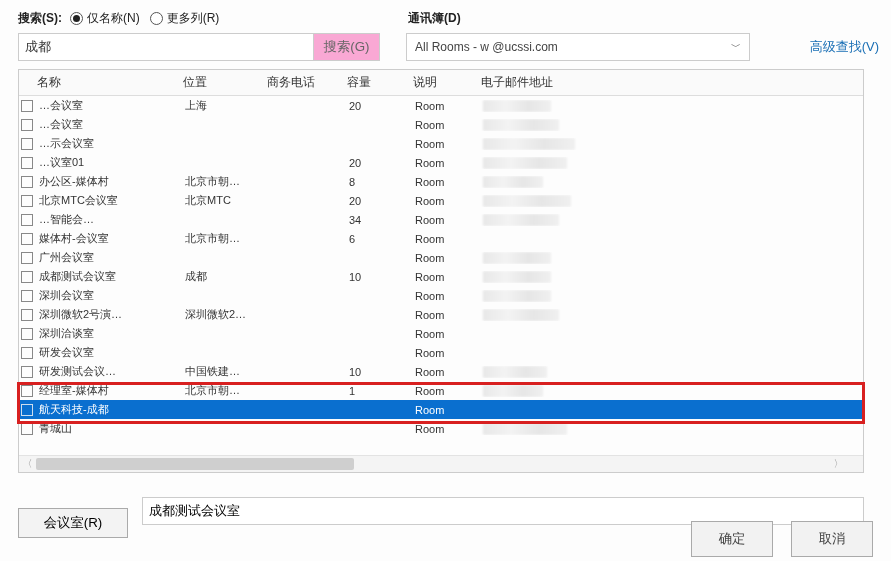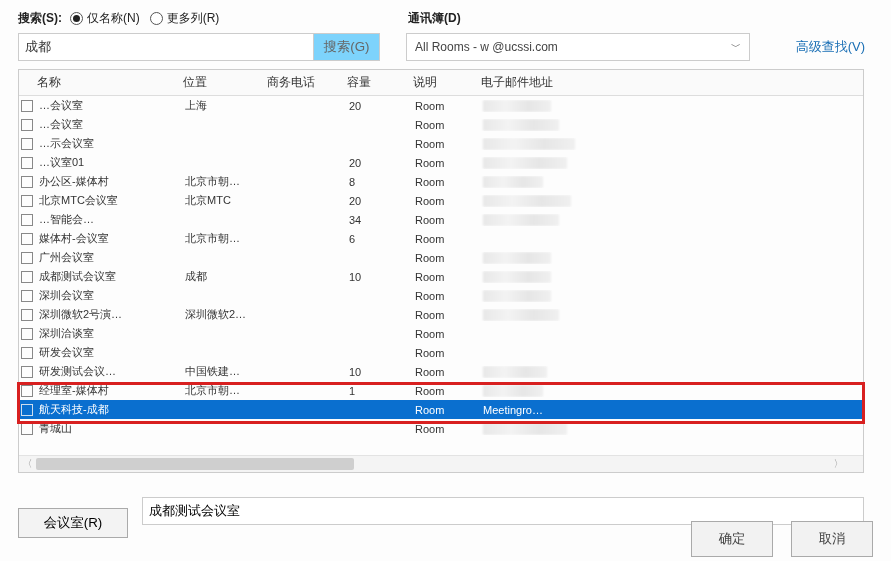--- a/index.html
+++ b/index.html
@@ -56,21 +56,21 @@
   padding: 0 6px;
   font-size: 13px;
   outline: none;
   color: #333;
   font-family: inherit;
 }
 .search-btn {
   width: 66px;
   border: none;
   border-left: 1px solid #ccc;
-  background: #7dd3fc;
+  background: #f9a8d4;
   color: #666;
   cursor: pointer;
   font-family: inherit;
 }
 .dropdown {
   margin-left: 26px;
   width: 344px;
   height: 28px;
   border: 1px solid #ccc;
   display: flex;
@@ -78,21 +78,21 @@
   padding: 0 8px;
   background: #fff;
   color: #444;
   position: relative;
 }
 .dropdown .arrow {
   position: absolute; right: 8px; font-size: 10px; color: #555;
 }
 .adv-link {
   margin-left: auto;
-  margin-right: 14px;
+  margin-right: 0;
   font-size: 13px;
 }
 .adv-link a { color: #1a6fb5; text-decoration: none; }
 
 .table-wrap {
   border: 1px solid #ccc;
   position: relative;
   width: 846px;
   height: 404px;
 }
@@ -411,21 +411,20 @@
           <div class="col c-desc">Room</div>
           <div class="col c-email"><span class="email-blur" style="width: 60px;">…   …</span></div>
         </div>
         <div class="row selected">
           <span class="handle"></span>
           <div class="col c-name">航天科技-成都</div>
           <div class="col c-loc"></div>
           <div class="col c-phone"></div>
           <div class="col c-cap"></div>
           <div class="col c-desc">Room</div>
-          <div class="col c-email">Meetingro…</div>
         </div>
         <div class="row">
           <span class="handle"></span>
           <div class="col c-name">青城山</div>
           <div class="col c-loc"></div>
           <div class="col c-phone"></div>
           <div class="col c-cap"></div>
           <div class="col c-desc">Room</div>
           <div class="col c-email"><span class="email-blur" style="width: 84px;">m…   … -qc…</span></div>
         </div>

